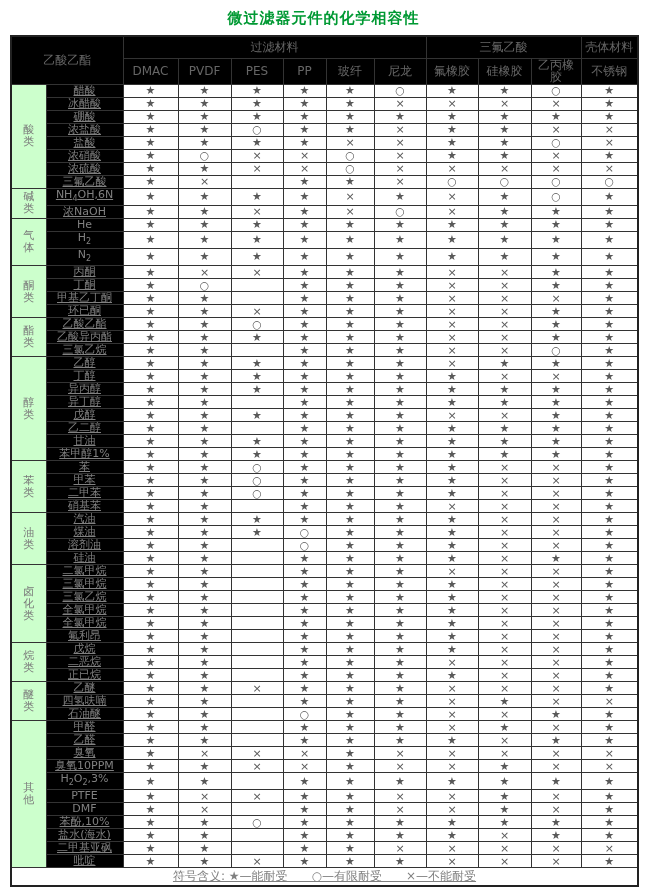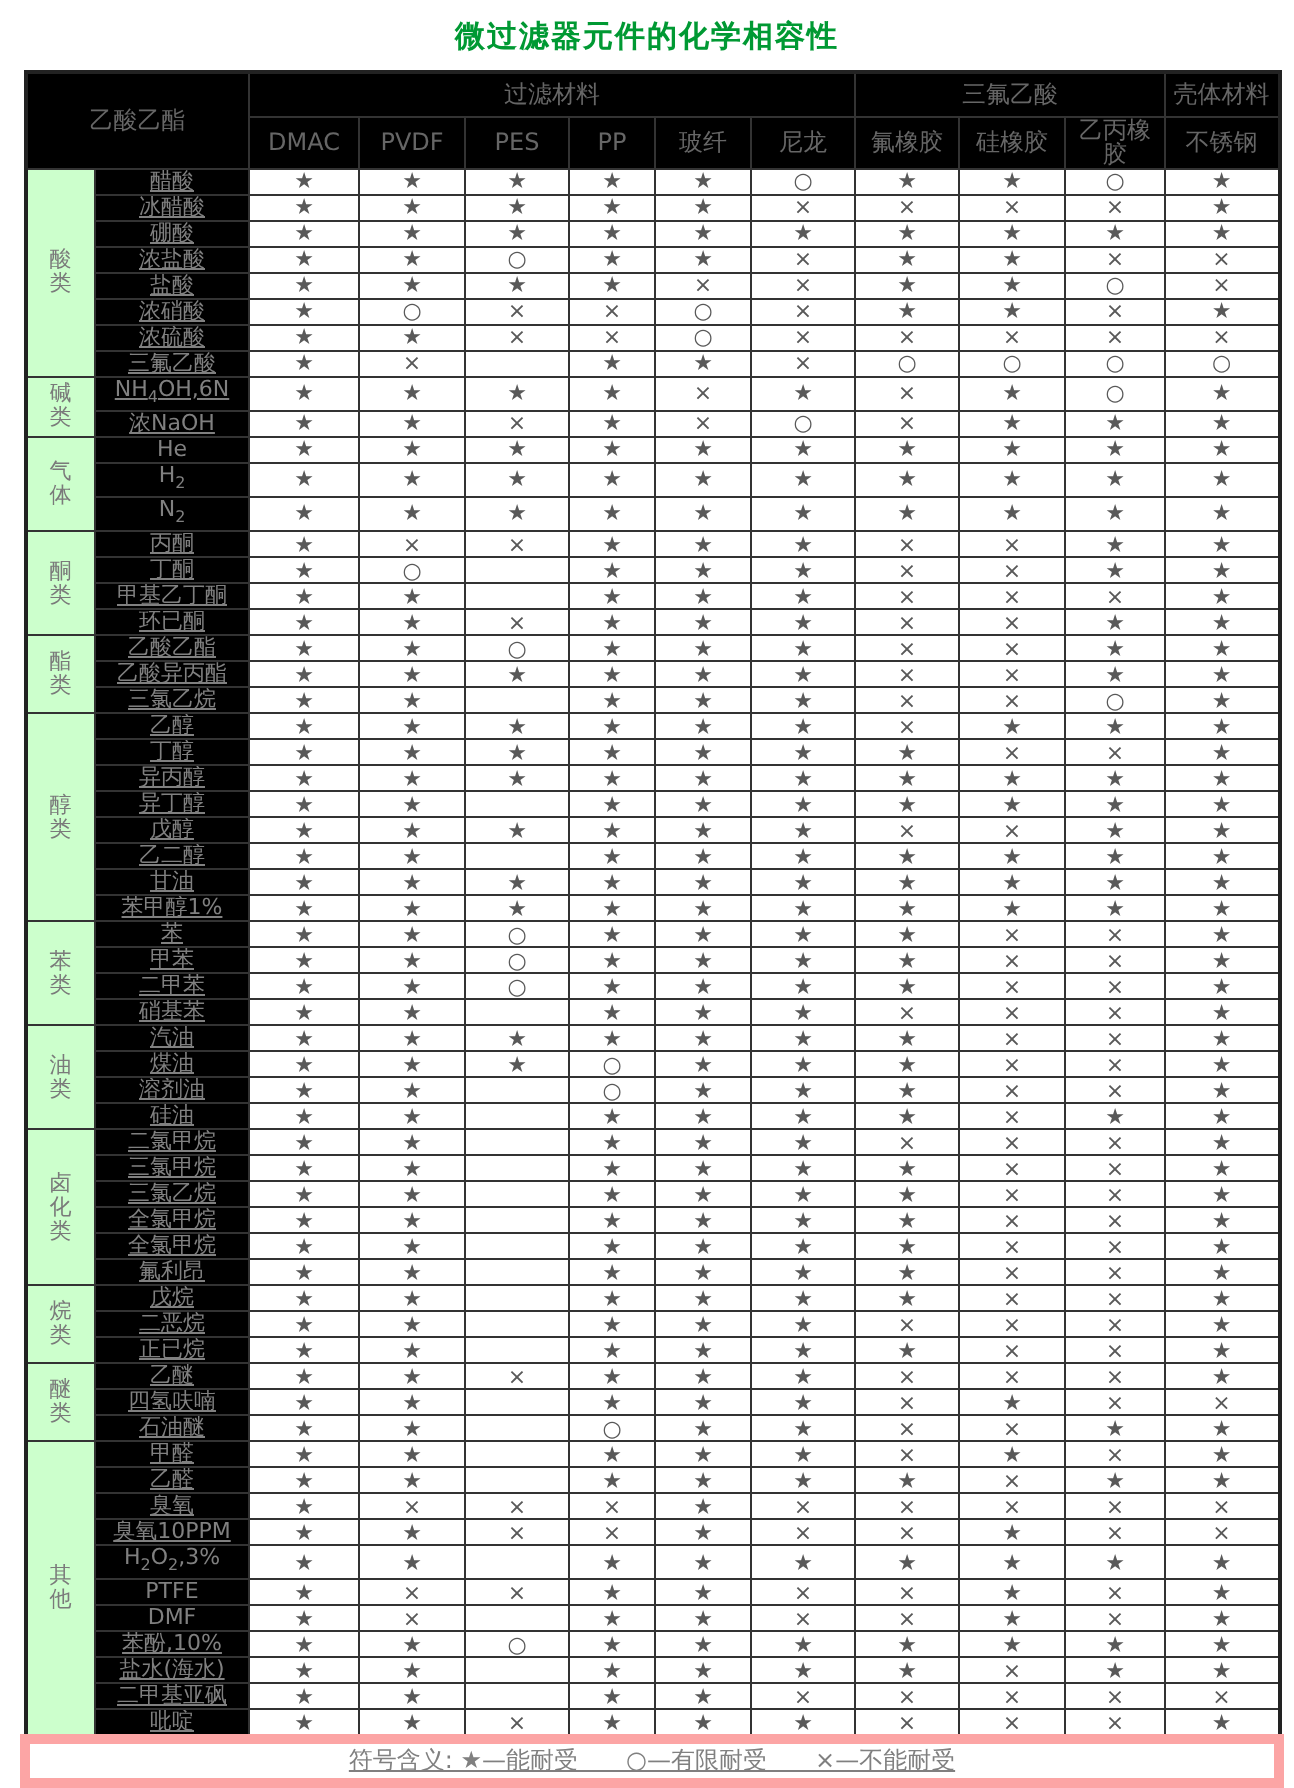--- a/index.html
+++ b/index.html
@@ -64,21 +64,21 @@
     color:#595959;
     font-size:11px;
     line-height:11px;
   }
   tr.legend-row{height:18px;}
   tr.legend-row td{
     background:#ffffff;
     color:#808080;
     font-size:12px;
     text-decoration:underline;
-    border:5px solid #fca5a5;
+    border:1px solid #fca5a5;
   }
 </style>
 </head>
 <body>
 
 <div class="page-title">微过滤器元件的化学相容性</div>
 
 <table class="compat">
   <colgroup>
     <col style="width:35px">

